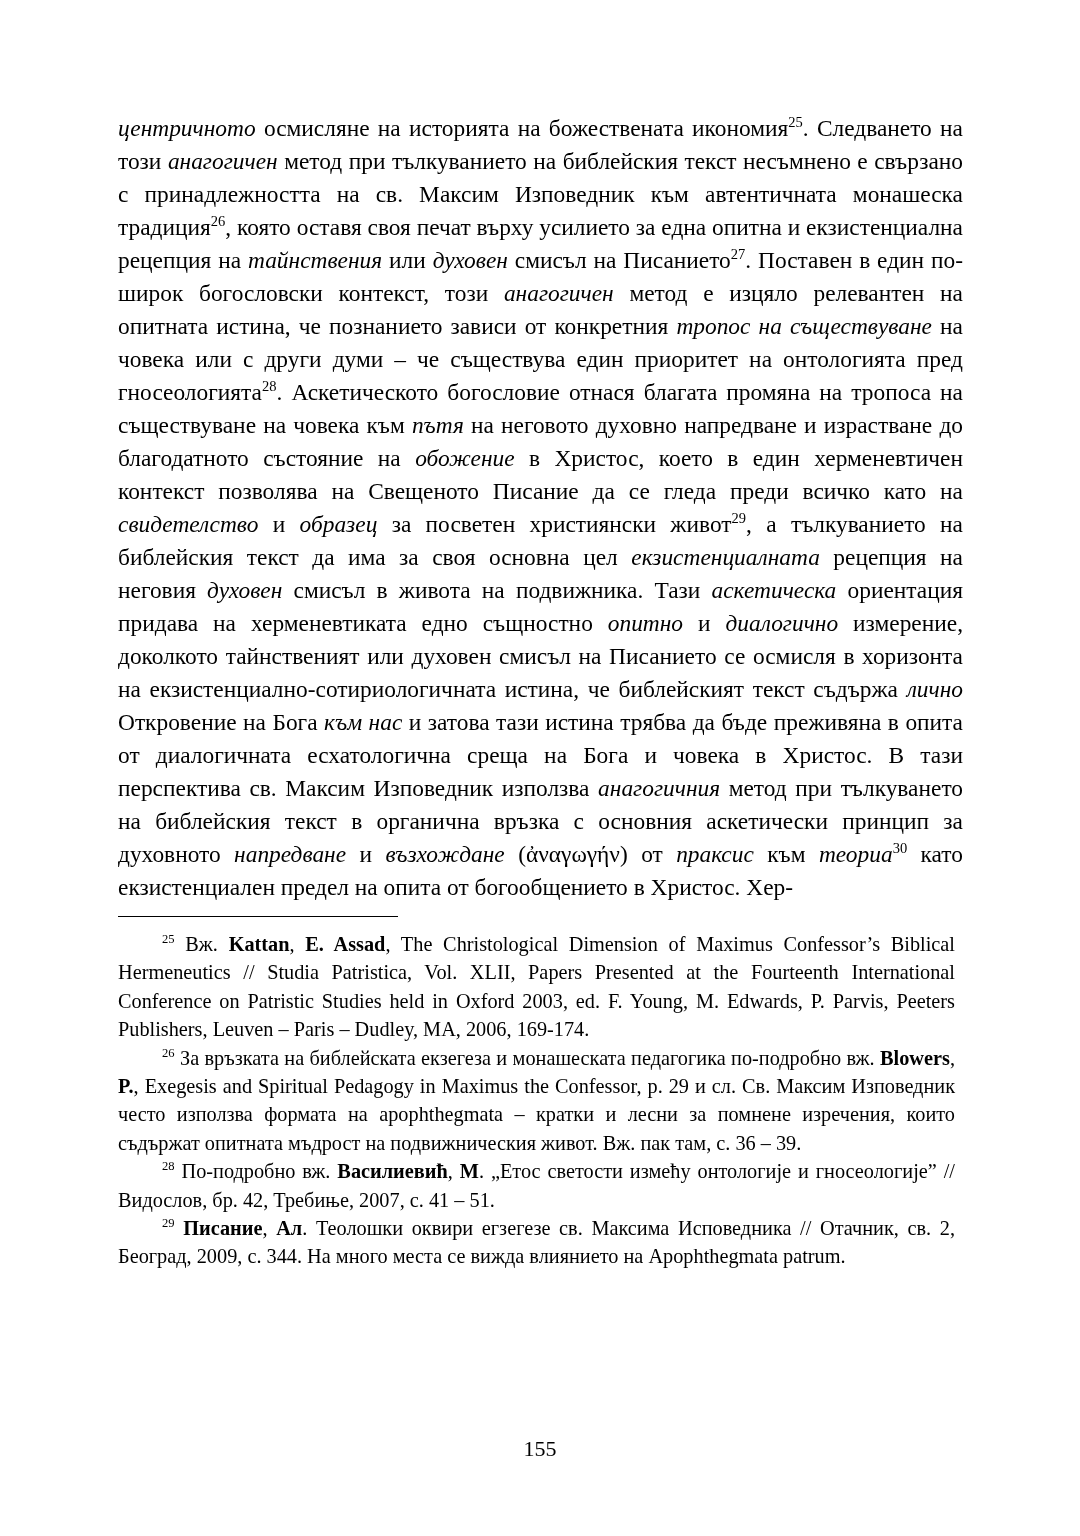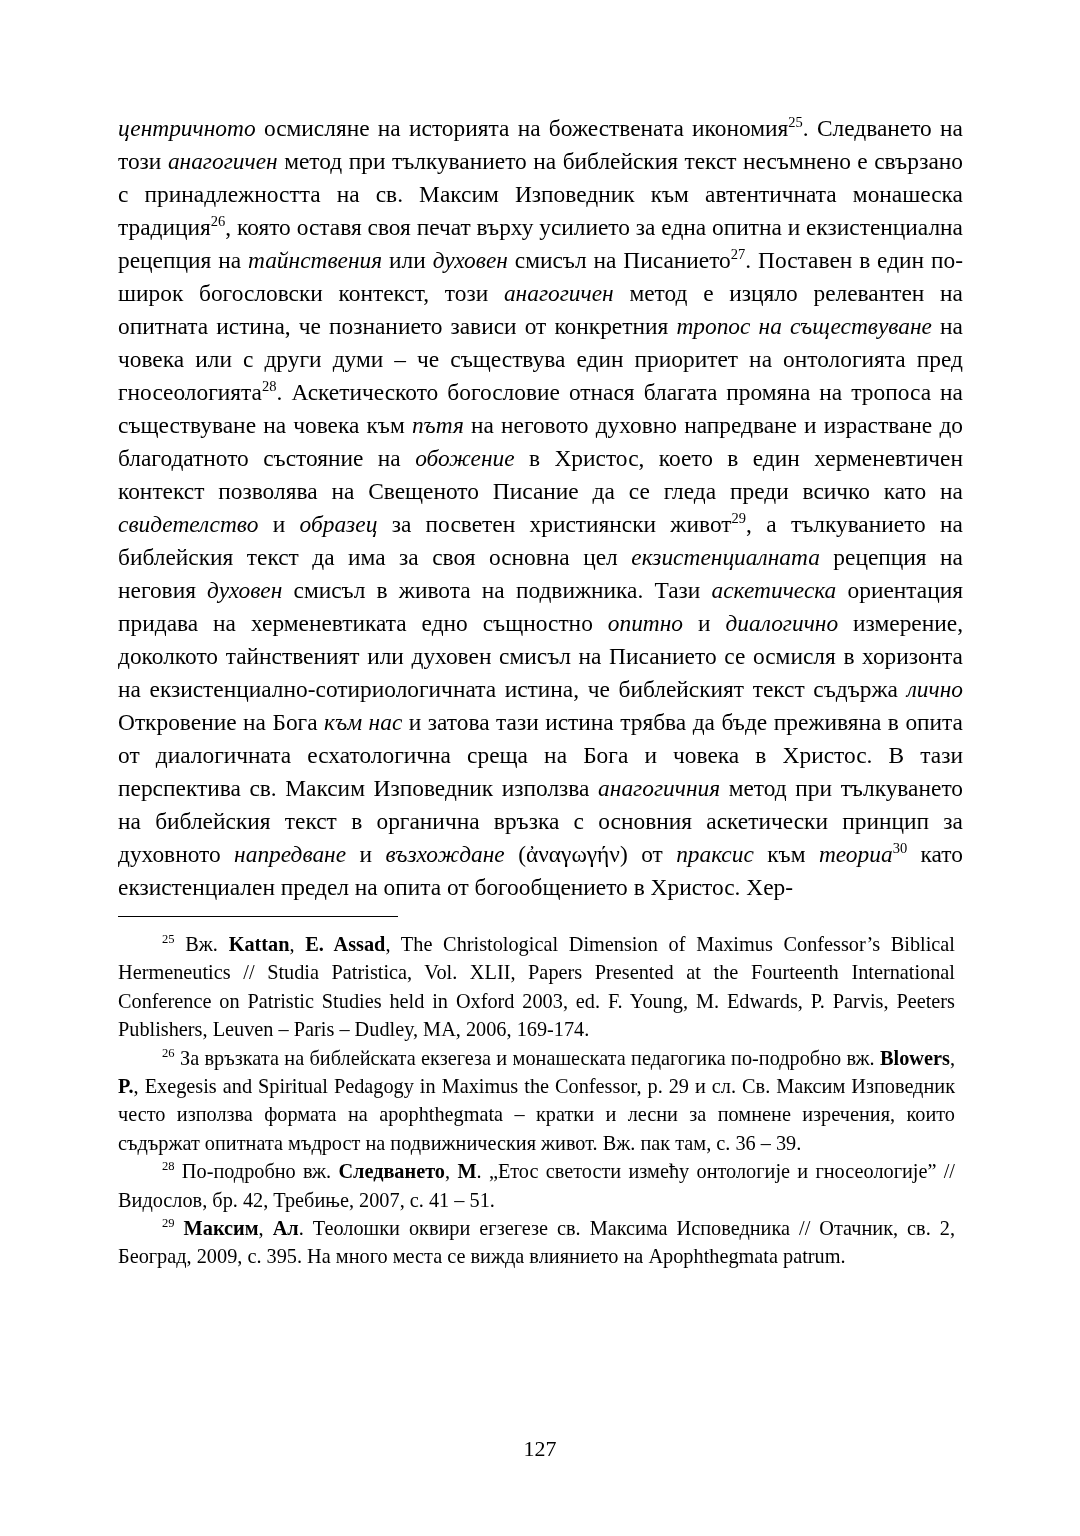--- a/index.html
+++ b/index.html
@@ -86,19 +86,19 @@
 
   <div class="body-block">
     <p class="para" id="body-paragraph"><i>центричното</i><span> осмисляне на историята на божествената икономия</span><sup>25</sup><span>. Следването на този </span><i>анагогичен</i><span> метод при тълкуванието на библейския текст несъмнено е свързано с принадлежността на св. Максим Изповедник към автентичната монашеска традиция</span><sup>26</sup><span>, която оставя своя печат върху усилието за една опитна и екзистенциална рецепция на </span><i>тайнствения</i><span> или </span><i>духовен</i><span> смисъл на Писанието</span><sup>27</sup><span>. Поставен в един по-широк богословски контекст, този </span><i>анагогичен</i><span> метод е изцяло релевантен на опитната истина, че познанието зависи от конкретния </span><i>тропос на съществуване</i><span> на човека или с други думи – че съществува един приоритет на онтологията пред гносеологията</span><sup>28</sup><span>. Аскетическото богословие отнася благата промяна на тропоса на съществуване на човека към </span><i>пътя</i><span> на неговото духовно напредване и израстване до благодатното състояние на </span><i>обожение</i><span> в Христос, което в един херменевтичен контекст позволява на Свещеното Писание да се гледа преди всичко като на </span><i>свидетелство</i><span> и </span><i>образец</i><span> за посветен християнски живот</span><sup>29</sup><span>, а тълкуванието на библейския текст да има за своя основна цел </span><i>екзистенциалната</i><span> рецепция на неговия </span><i>духовен</i><span> смисъл в живота на подвижника. Тази </span><i>аскетическа</i><span> ориентация придава на херменевтиката едно същностно </span><i>опитно</i><span> и </span><i>диалогично</i><span> измерение, доколкото тайнственият или духовен смисъл на Писанието се осмисля в хоризонта на екзистенциално-сотириологичната истина, че библейският текст съдържа </span><i>лично</i><span> Откровение на Бога </span><i>към нас</i><span> и затова тази истина трябва да бъде преживяна в опита от диалогичната есхатологична среща на Бога и човека в Христос. В тази перспектива св. Максим Изповедник използва </span><i>анагогичния</i><span> метод при тълкуването на библейския текст в органична връзка с основния аскетически принцип за духовното </span><i>напредване</i><span> и </span><i>възхождане</i><span> (ἀναγωγήν) от </span><i>праксис</i><span> към </span><i>теориа</i><sup>30</sup><span> като екзистенциален предел на опита от богообщението в Христос. Хер-</span></p>
   </div>
 
   <div class="fn-rule"></div>
 
   <div class="footnotes" id="footnotes">
       <p class="fn"><sup>25</sup><span> Вж. </span><b>Kattan</b><span>, </span><b>E. Assad</b><span>, The Christological Dimension of Maximus Confessor’s Biblical Hermeneutics // Studia Patristica, Vol. XLII, Papers Presented at the Fourteenth International Conference on Patristic Studies held in Oxford 2003, ed. F. Young, M. Edwards, P. Parvis, Peeters Publishers, Leuven – Paris – Dudley, MA, 2006, 169-174.</span></p>
       <p class="fn"><sup>26</sup><span> За връзката на библейската екзегеза и монашеската педагогика по-подробно вж. </span><b>Blowers</b><span>, </span><b>P.</b><span>, Exegesis and Spiritual Pedagogy in Maximus the Confessor, p. 29 и сл. Св. Максим Изповедник често използва формата на apophthegmata – кратки и лесни за помнене изречения, които съдържат опитната мъдрост на подвижническия живот. Вж. пак там, с. 36 – 39.</span></p>
-      <p class="fn"><sup>28</sup><span> По-подробно вж. </span><b>Следването</b><span>, </span><b>М</b><span>. „Етос светости измећу онтологије и гносеологије” // Видослов, бр. 42, Требиње, 2007, с. 41 – 51.</span></p>
-      <p class="fn"><sup>29</sup><span> </span><b>Максим</b><span>, </span><b>Ал</b><span>. Теолошки оквири егзегезе св. Максима Исповедника // Отачник, св. 2, Београд, 2009, с. 395. На много места се вижда влиянието на Apophthegmata patrum.</span></p>
+      <p class="fn"><sup>28</sup><span> По-подробно вж. </span><b>Василиевић</b><span>, </span><b>М</b><span>. „Етос светости измећу онтологије и гносеологије” // Видослов, бр. 42, Требиње, 2007, с. 41 – 51.</span></p>
+      <p class="fn"><sup>29</sup><span> </span><b>Писание</b><span>, </span><b>Ал</b><span>. Теолошки оквири егзегезе св. Максима Исповедника // Отачник, св. 2, Београд, 2009, с. 344. На много места се вижда влиянието на Apophthegmata patrum.</span></p>
     </div>
 
-  <div class="page-number">127</div>
+  <div class="page-number">155</div>
 
 </div>
 
 </body></html>

